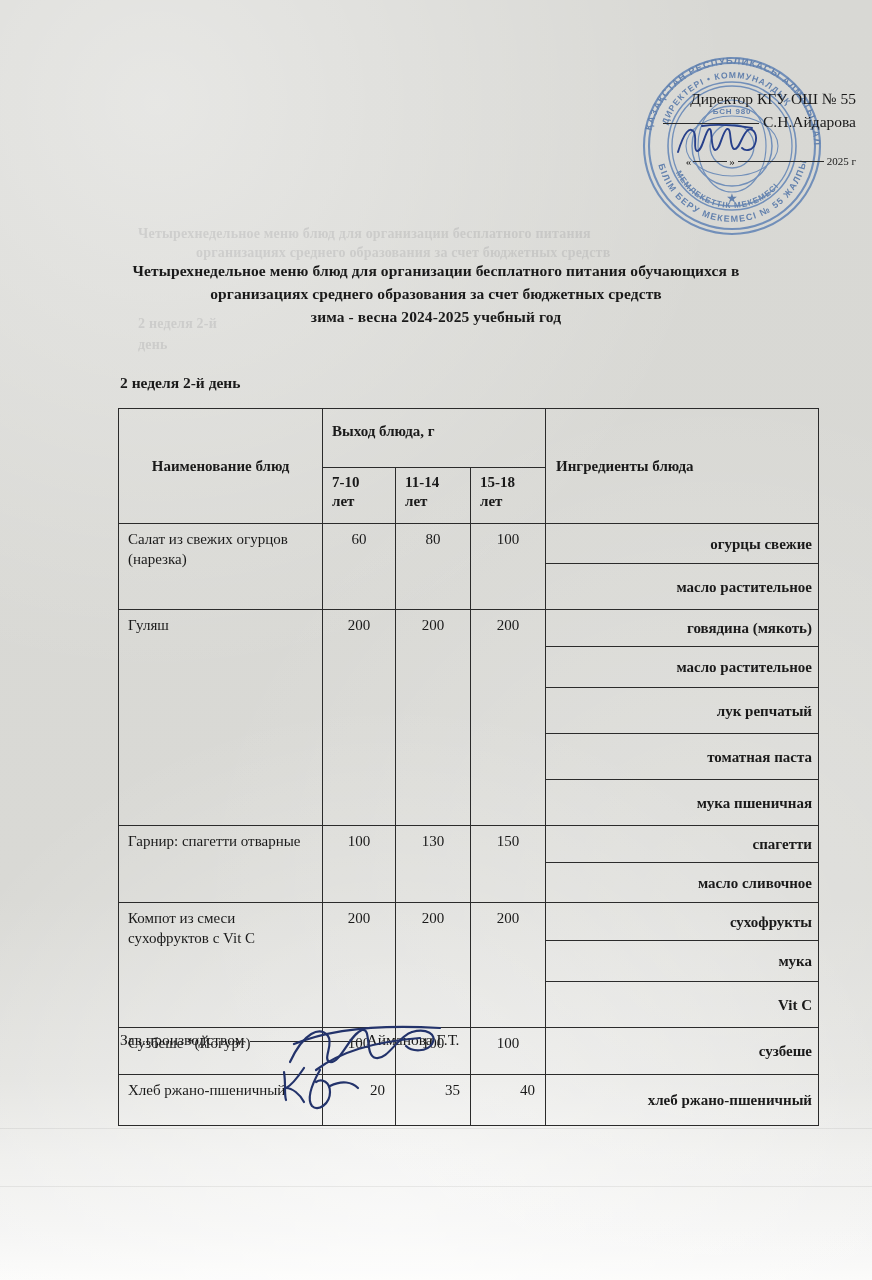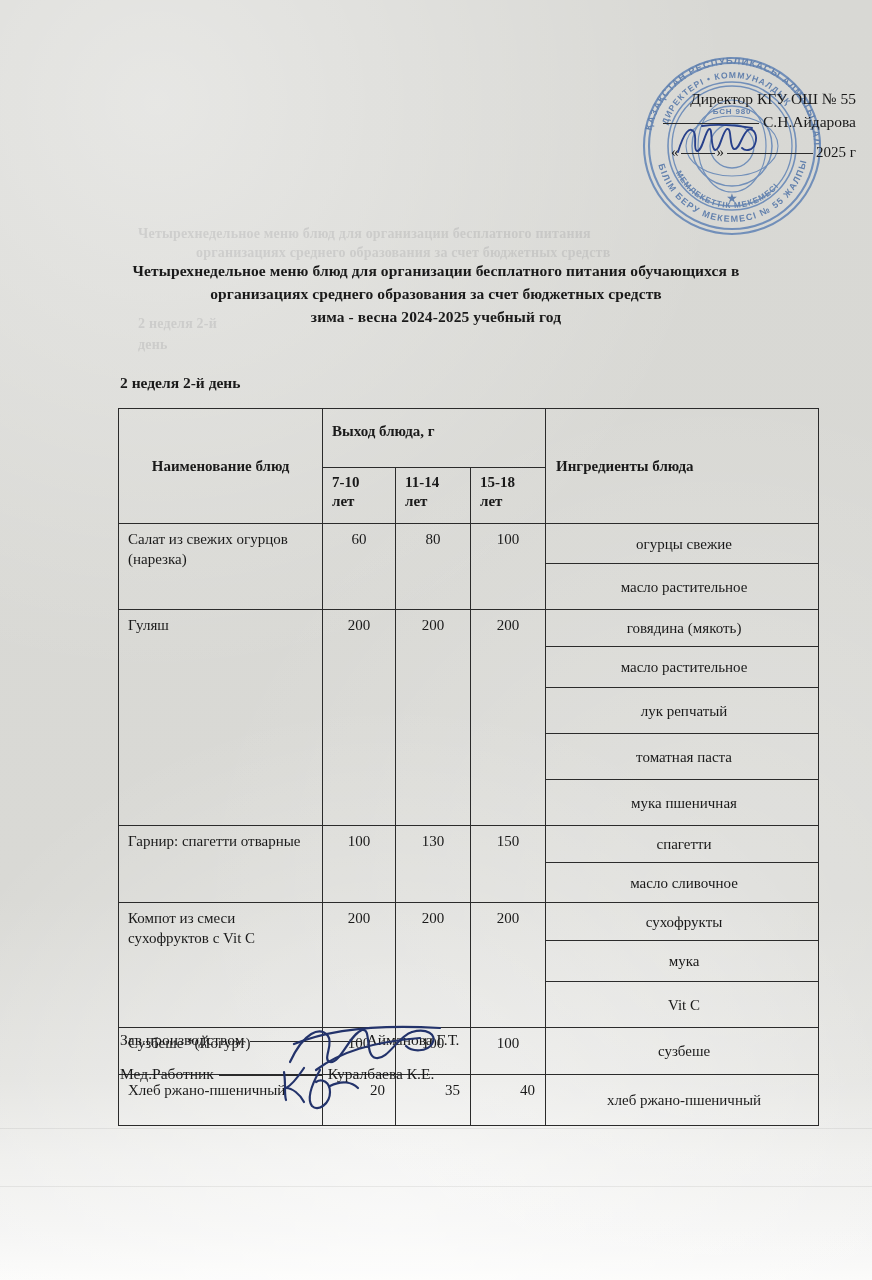--- a/index.html
+++ b/index.html
@@ -77,22 +77,22 @@
   .sig-rule {
     display: inline-block;
     width: 96px;
     border-bottom: 1.1px solid #2a2a2a;
     vertical-align: 3px;
     margin-right: 4px;
   }
   .date-line {
     display: block;
     white-space: nowrap;
-    margin-top: 9px;
-    font-size: 15px;
+    margin-top: 21px;
+    font-size: 11px;
   }
   .date-line .blank-sm {
     display: inline-block;
     width: 34px;
     border-bottom: 1.1px solid #2a2a2a;
     vertical-align: 3px;
     margin: 0 2px;
   }
   .date-line .blank-lg {
     display: inline-block;
@@ -214,22 +214,23 @@
   table.ing {
     width: 100%;
     border-collapse: collapse;
     table-layout: fixed;
   }
   table.ing td {
     border: none;
     border-bottom: 1.3px solid #2b2b2b;
     padding: 6px 6px 6px 10px;
     line-height: 1.2;
-    text-align: center;
+    text-align: right;
     vertical-align: middle;
+    font-weight: bold;
   }
   table.ing tr:last-child td { border-bottom: none; }
 
   
   .signatures {
     position: absolute;
     top: 1032px;
     left: 120px;
     font-size: 15.5px;
     line-height: 1;
@@ -475,23 +476,20 @@
             </table>
         </td>
       </tr>
     </tbody>
   </table>
 
   <div class="signatures">
     <span class="sigrow">
       <span class="label">Зав.производством</span><span class="rule w1"></span><span class="person">Айманова Г.Т.</span>
     </span>
-    <span class="sigrow">
-      <span class="label">Мед.Работник</span><span class="rule w2"></span><span class="person">Куралбаева К.Е.</span>
-    </span>
   </div>
 
   <svg class="handwriting" style="top:1022px; left:280px; width:178px; height:52px;" viewBox="0 0 178 52">
     <g fill="none" stroke="#23336b" stroke-width="2.2" stroke-linecap="round">
       <path d="M10,40 C24,10 40,4 48,14 C54,22 42,38 50,40 C60,42 70,12 82,8 C92,5 84,34 96,36 C108,38 118,14 132,10"></path>
       <path d="M132,10 C146,6 158,12 152,22 C147,30 132,30 126,24"></path>
       <path d="M14,22 C48,8 96,2 160,6"></path>
       <path d="M36,48 C60,30 92,20 140,16"></path>
     </g>
   </svg>

